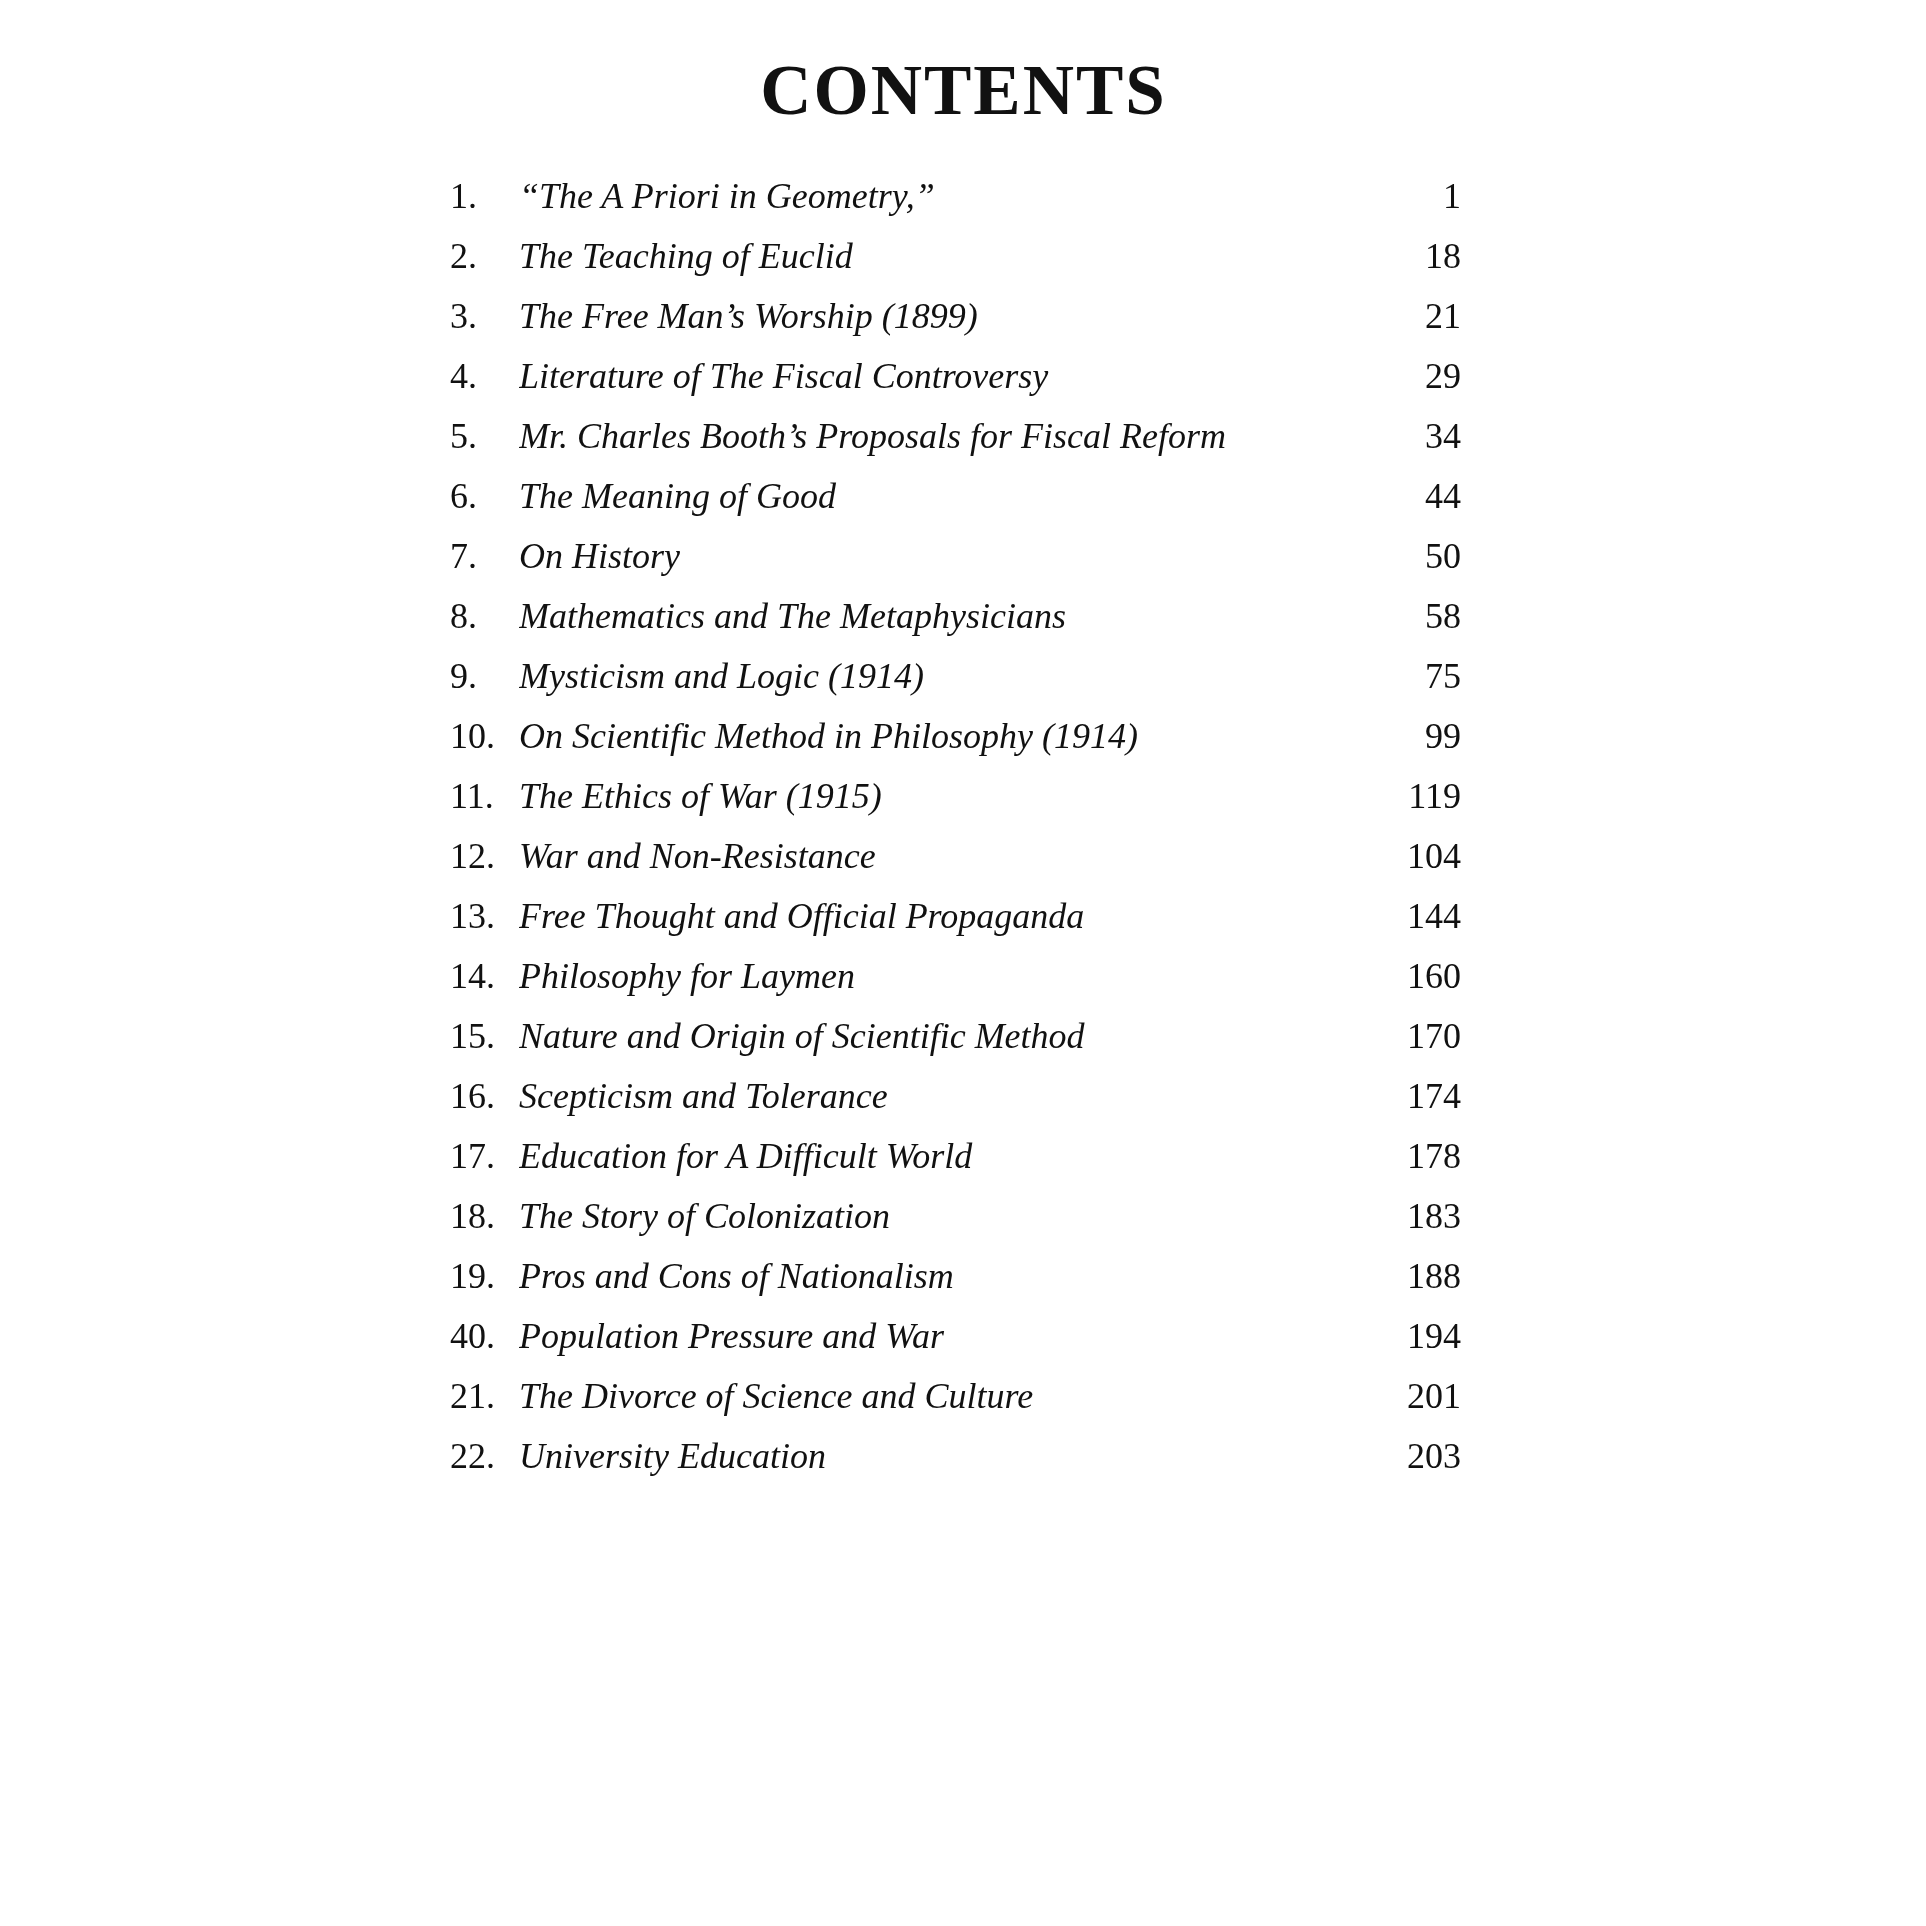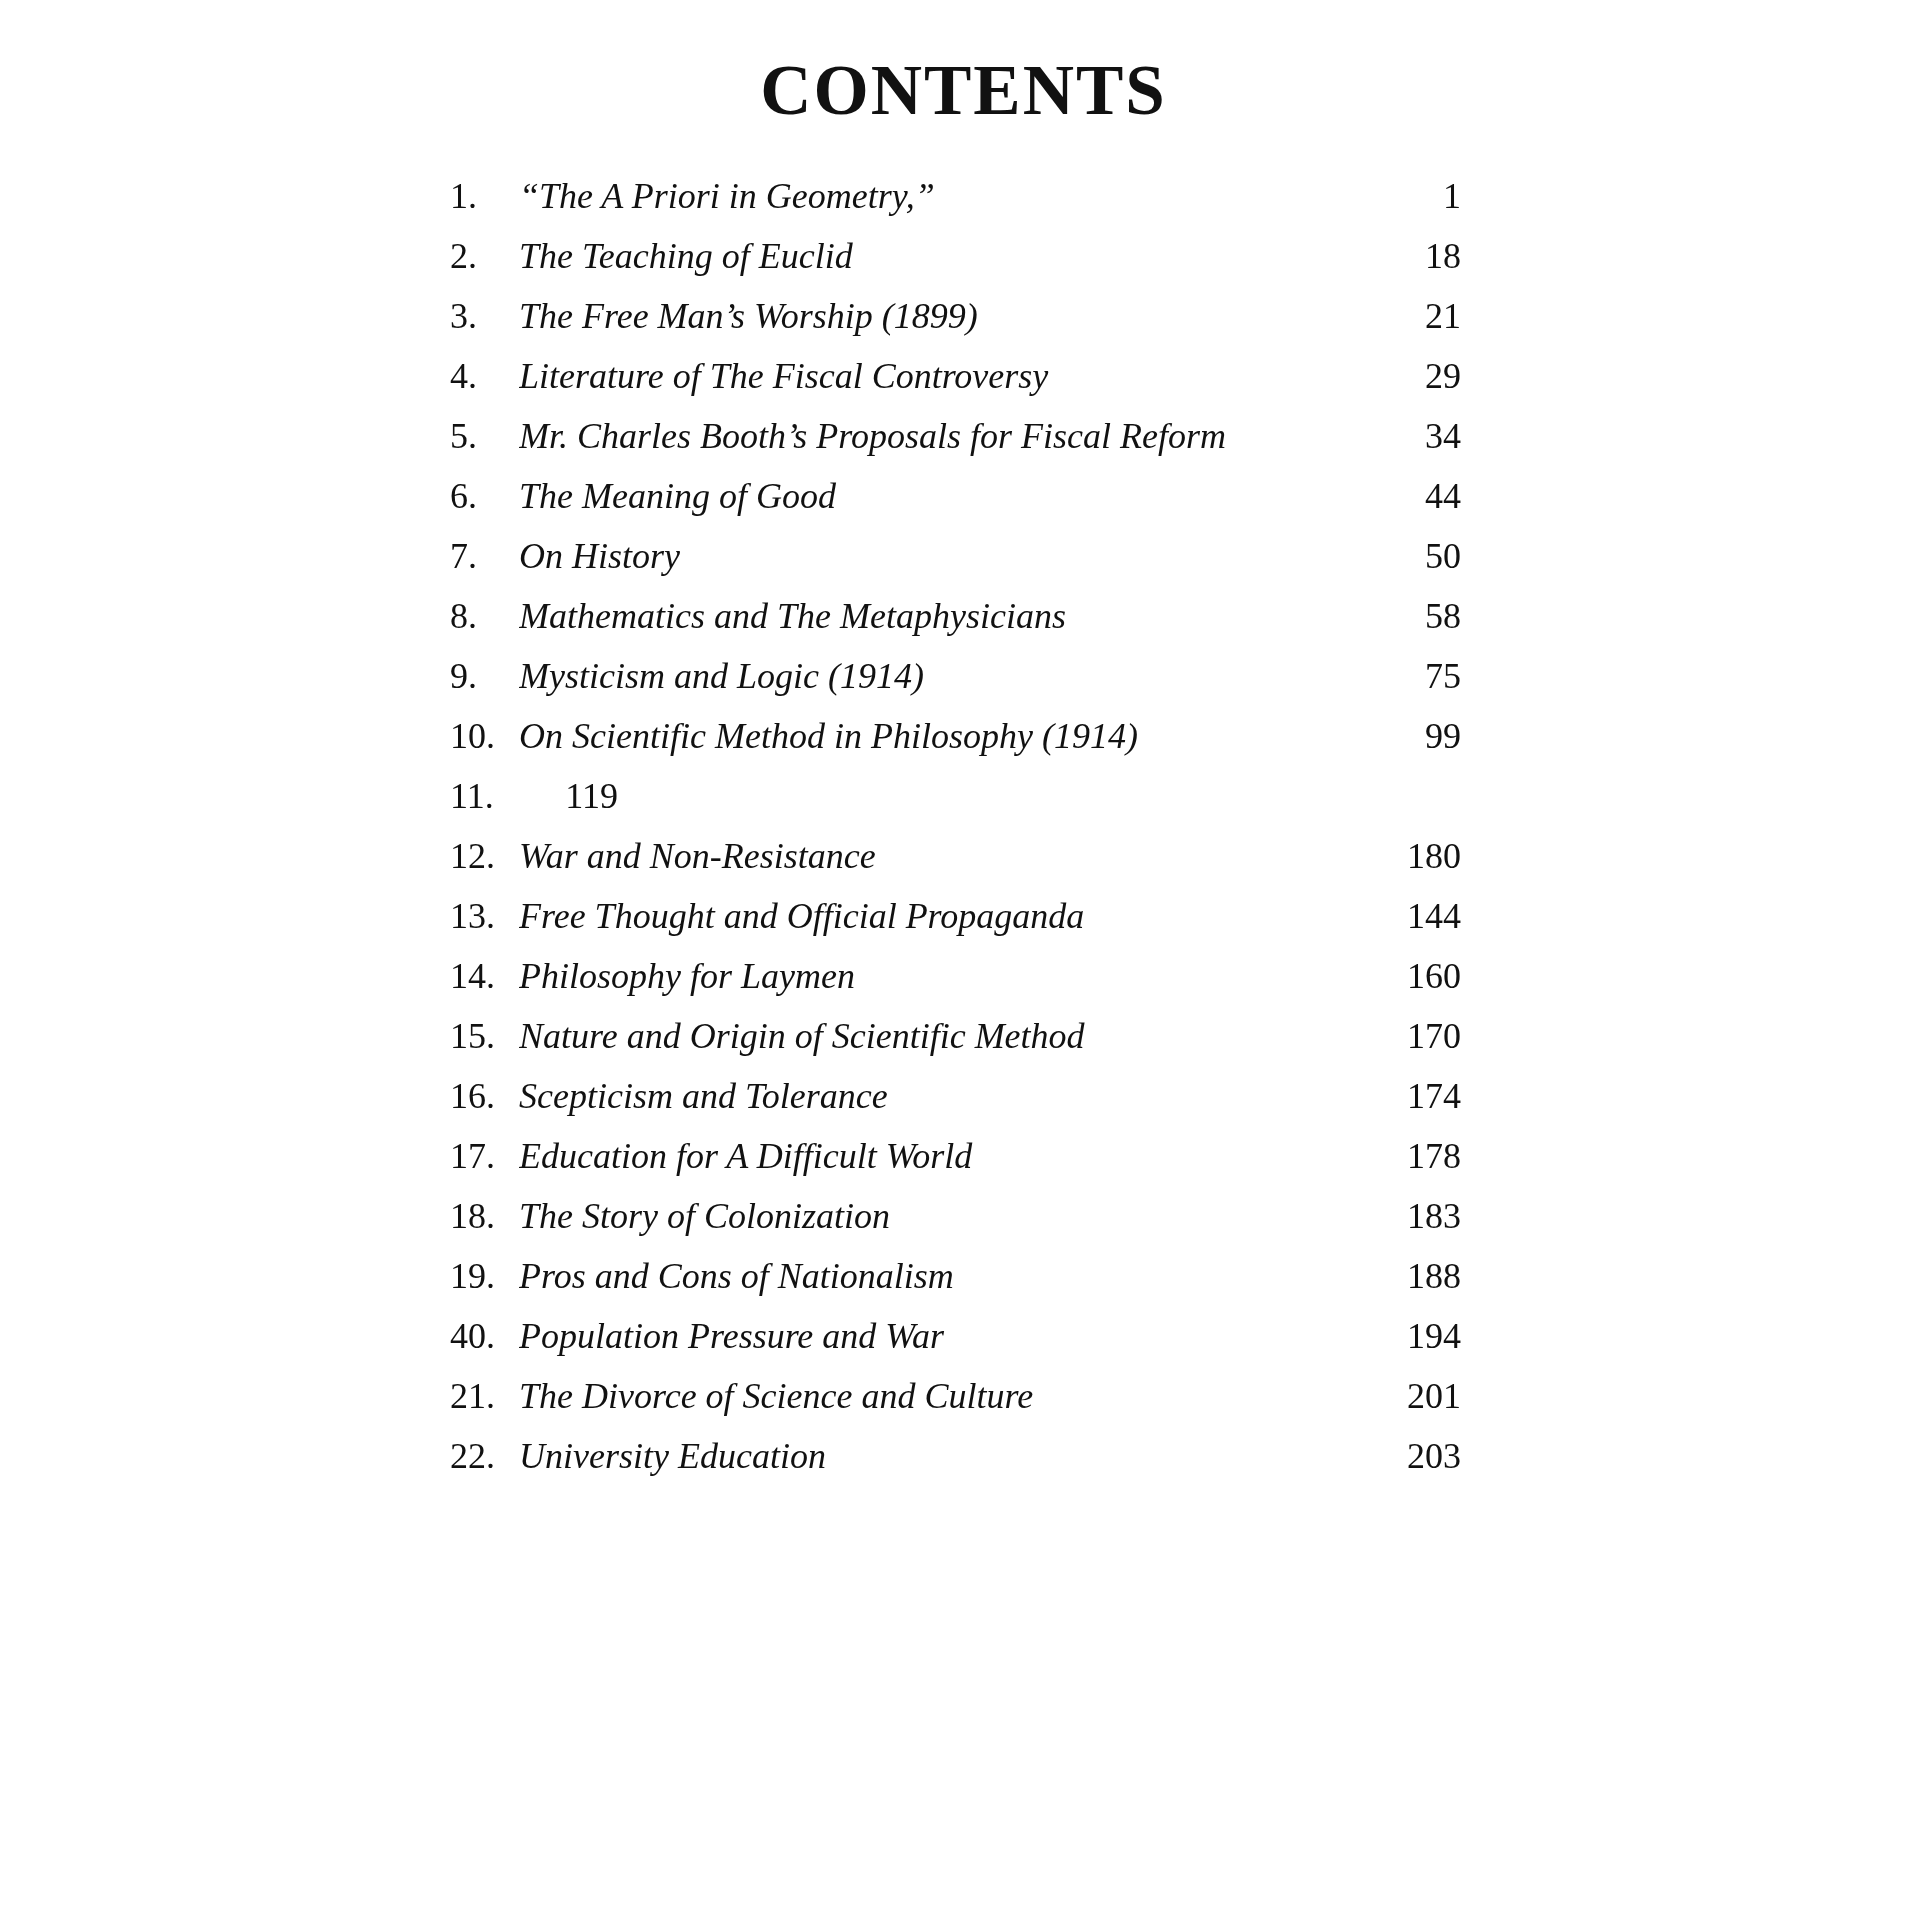--- a/index.html
+++ b/index.html
@@ -105,26 +105,27 @@
       <span class="title">Mysticism and Logic (1914)</span>
       <span class="pg">75</span>
     </div>
     <div class="row">
       <span class="num">10.</span>
       <span class="title">On Scientific Method in Philosophy (1914)</span>
       <span class="pg">99</span>
     </div>
     <div class="row">
       <span class="num">11.</span>
+      <span class="title">The Ethics of War (1915)</span>
       <span class="pg">119</span>
     </div>
     <div class="row">
       <span class="num">12.</span>
       <span class="title">War and Non-Resistance</span>
-      <span class="pg">180</span>
+      <span class="pg">104</span>
     </div>
     <div class="row">
       <span class="num">13.</span>
       <span class="title">Free Thought and Official Propaganda</span>
       <span class="pg">144</span>
     </div>
     <div class="row">
       <span class="num">14.</span>
       <span class="title">Philosophy for Laymen</span>
       <span class="pg">160</span>

